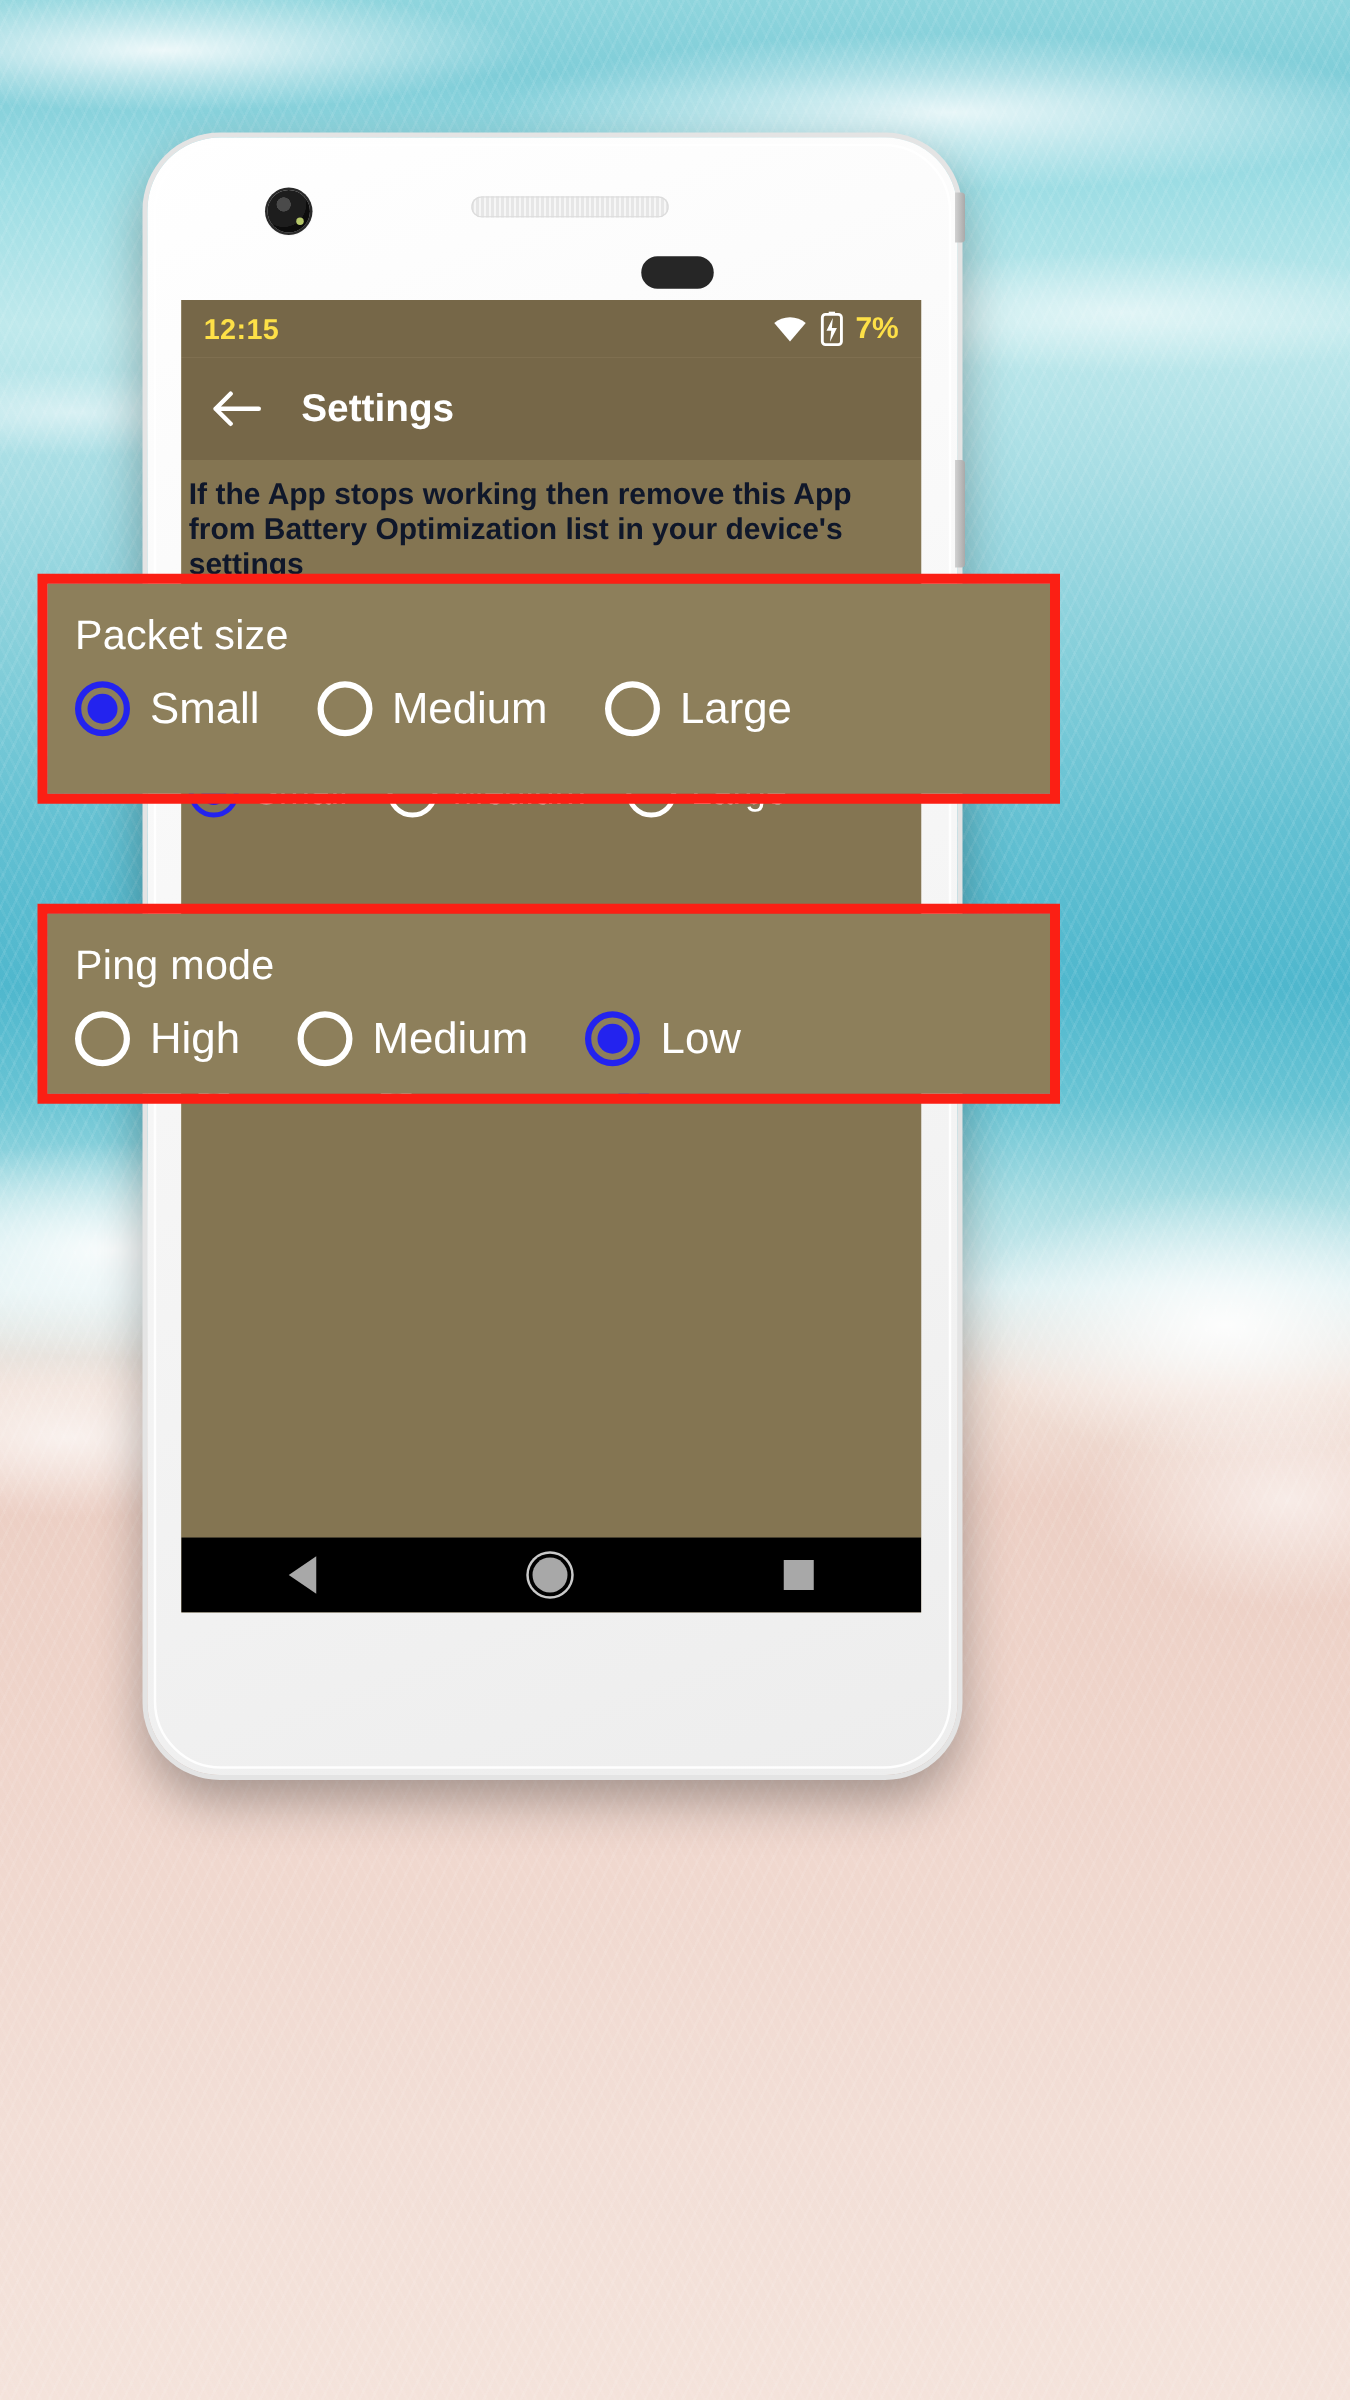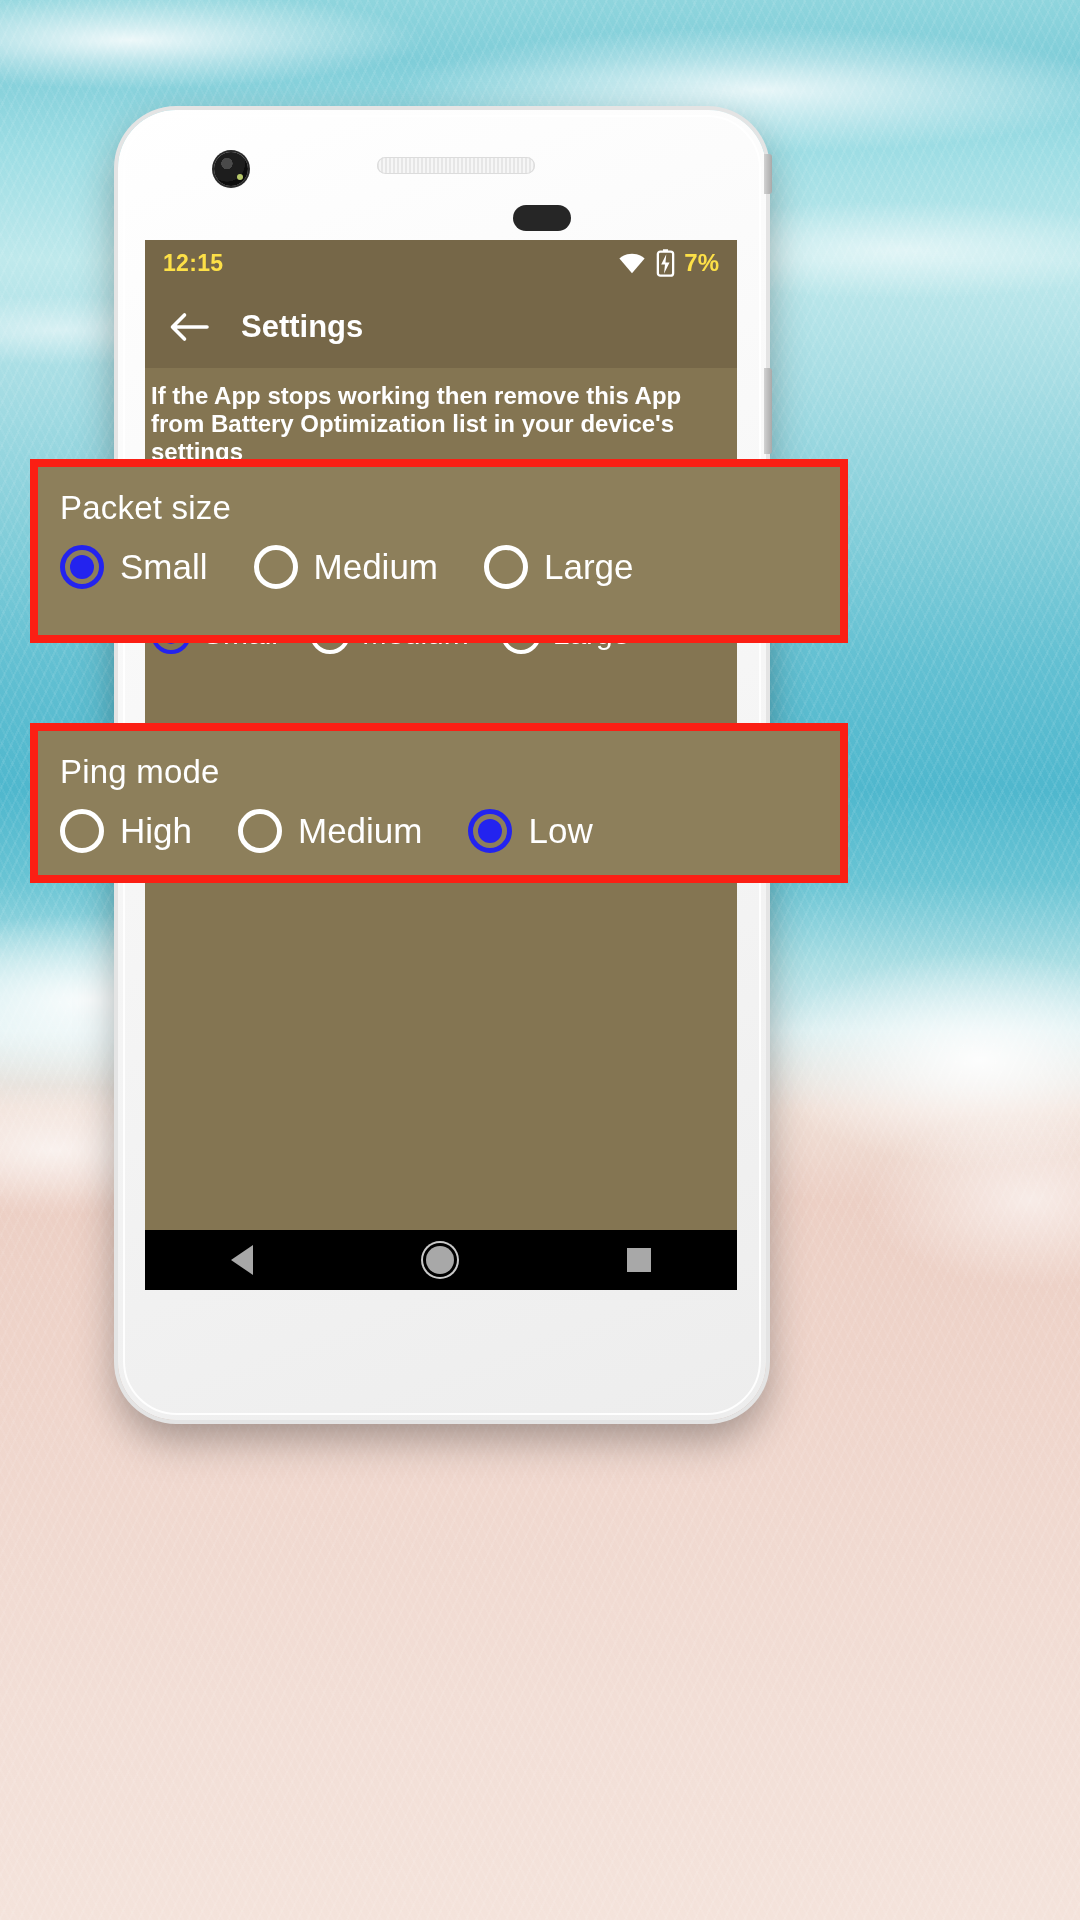--- a/index.html
+++ b/index.html
@@ -137,21 +137,21 @@
   #app-bar-title{ color:#fff; font-size:31px; font-weight:bold; }
 
   
   #content{
     background:#847552;
     padding:14px 0 0 0;
     height:calc(100% - 46px - 82px - 60px);
     overflow:hidden;
   }
   .warn-text{
-    color:#ffffff;
+    color:#0f172a;
     font-size:24px; font-weight:bold;
     line-height:1.16;
     padding:0 6px 0 6px;
     margin-bottom:16px;
   }
   .hint-text{
     color:#d8ab22;
     font-size:23.5px;
     line-height:1.18;
     padding:0 6px;

